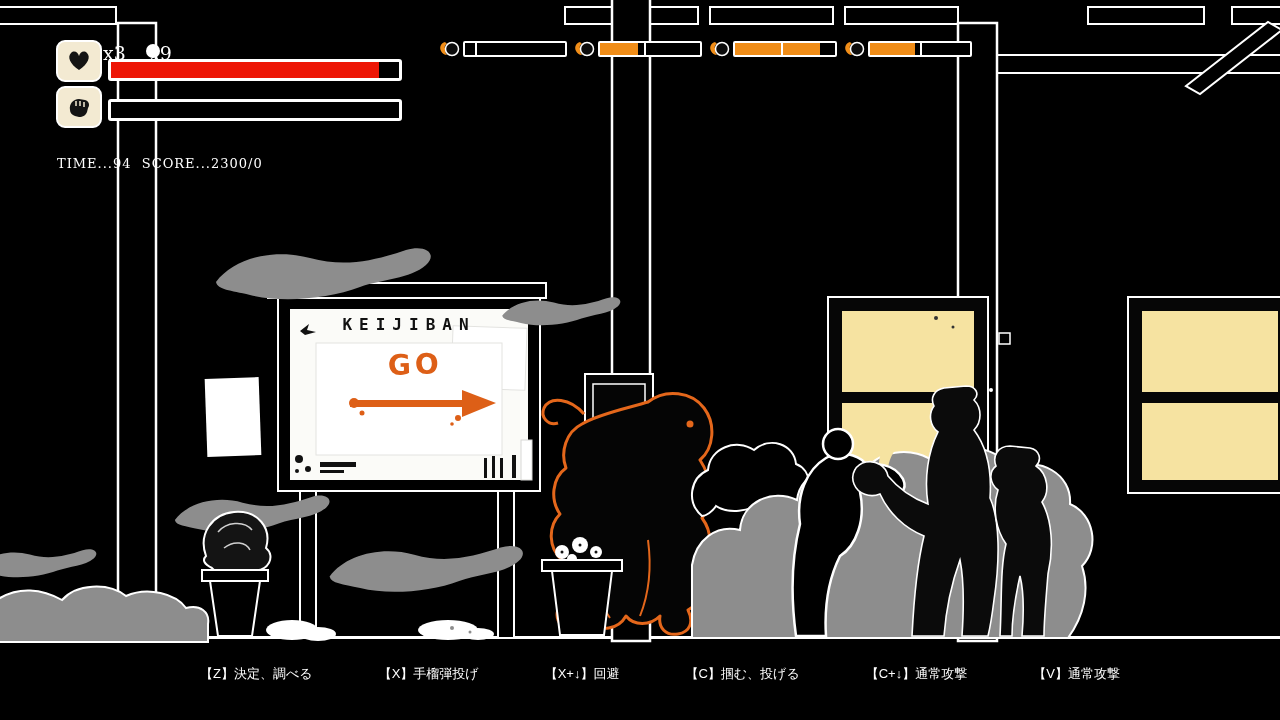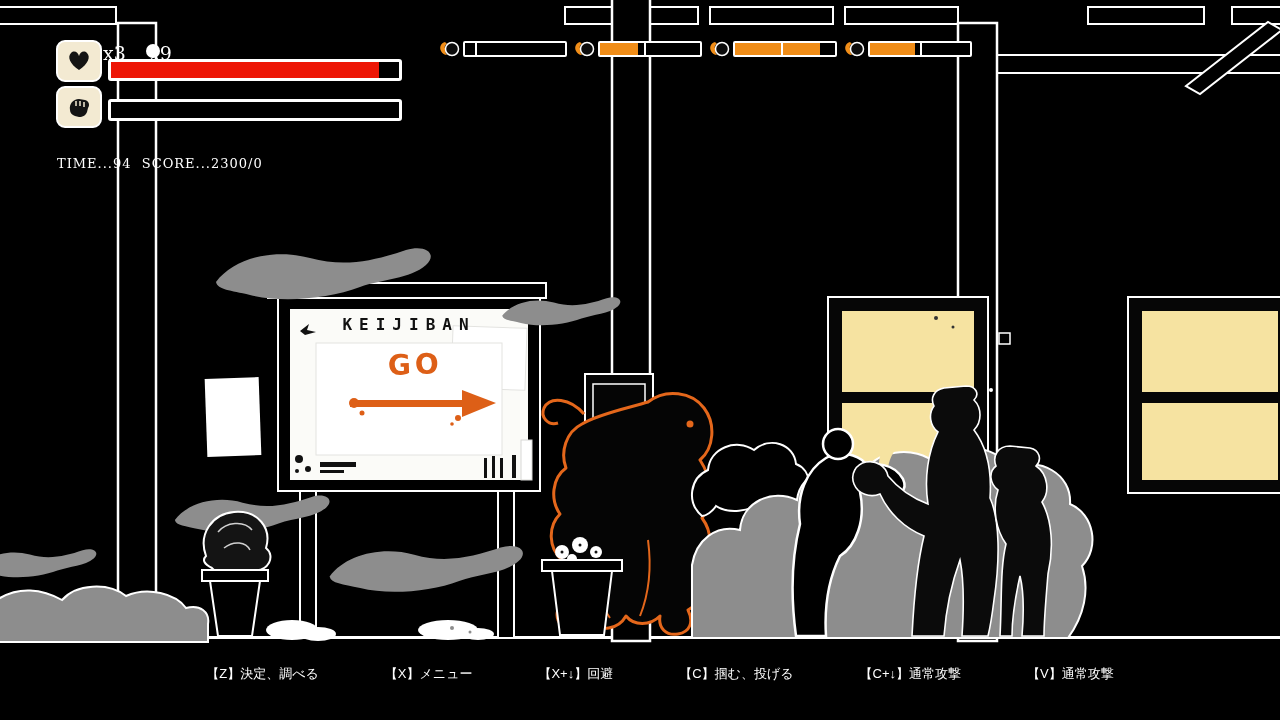--- a/index.html
+++ b/index.html
@@ -249,20 +249,20 @@
     <div class="efill" style="width: 45%;"></div>
     <div class="etick" style="left: 50%;"></div>
   </div>
 </div>
 
 <div id="keijiban">KEIJIBAN</div>
 <div id="go-label">GO</div>
 
 <div id="controls">
   <span class="hint">【Z】決定、調べる</span>
-  <span class="hint">【X】メニュー</span>
+  <span class="hint">【X】手榴弾投げ</span>
   <span class="hint">【X+↓】回避</span>
   <span class="hint">【C】掴む、投げる</span>
   <span class="hint">【C+↓】通常攻撃</span>
   <span class="hint">【V】通常攻撃</span>
 </div>
 
 </div>
 
 </body></html>

